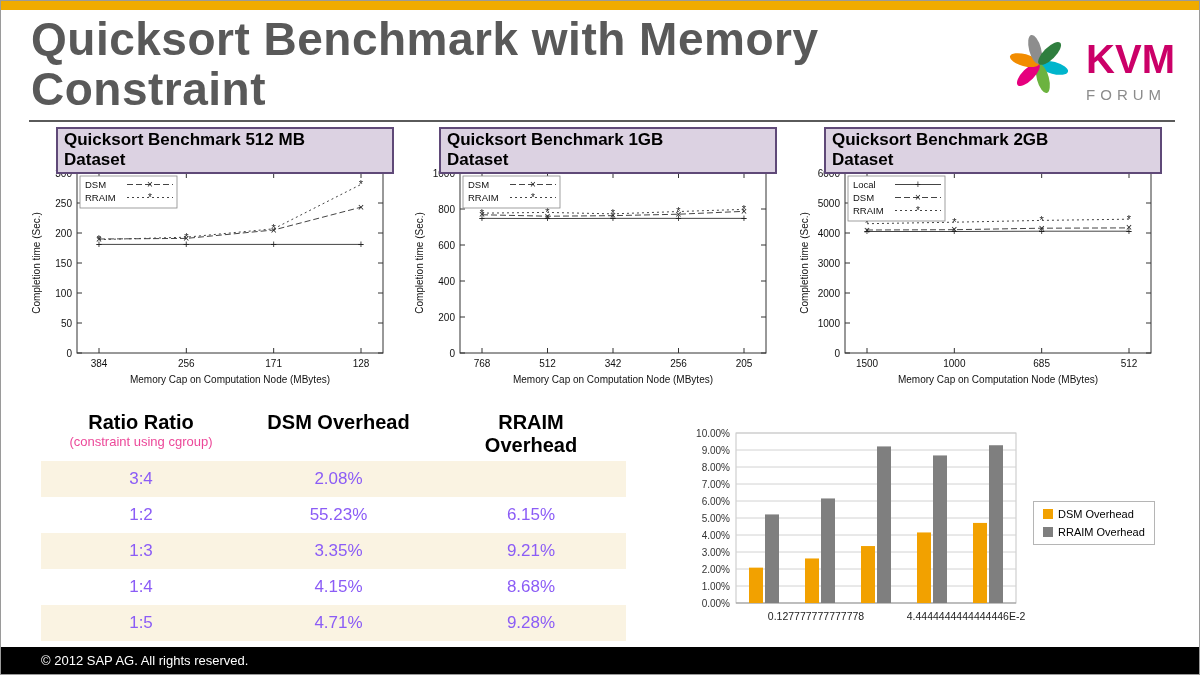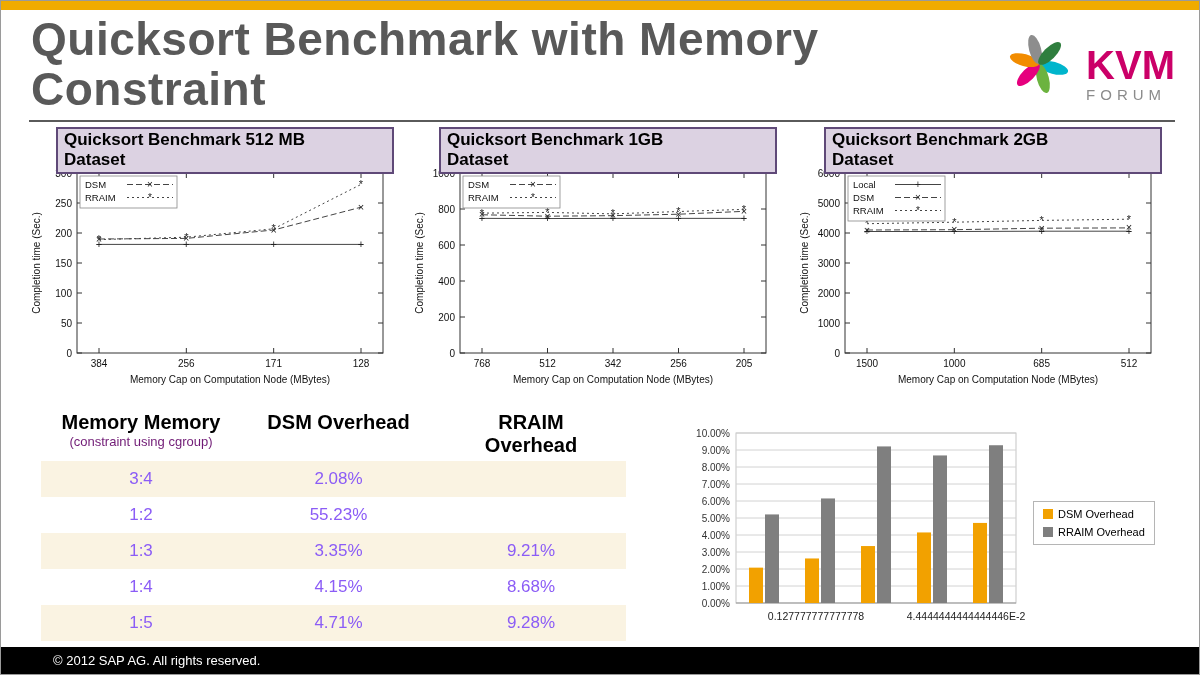--- a/index.html
+++ b/index.html
@@ -4,39 +4,39 @@
 <style>
   *{margin:0;padding:0;box-sizing:border-box}
   html,body{background:#e9e9e9;font-family:"Liberation Sans",sans-serif}
   .slide{position:relative;width:1200px;height:675px;background:#fff;border:1px solid #9a9a9a;overflow:hidden}
   .topbar{position:absolute;top:0;left:0;right:0;height:9px;background:#f0ab00}
   .page-title{position:absolute;top:14px;left:30px;width:960px;font-size:46px;font-weight:bold;color:#595959;line-height:1.08;letter-spacing:.5px}
   .divider{position:absolute;top:119px;left:28px;right:24px;height:2px;background:#5a5a5a}
   .logo{position:absolute;top:22px;right:24px;display:flex;align-items:flex-end;gap:4px}
   .logo-text{display:flex;flex-direction:column}
   .logo-kvm{font-size:40px;font-weight:bold;color:#cb0068;line-height:1}
-  .logo-forum{font-size:15px;color:#8b8b8b;letter-spacing:5px;margin-top:1px}
+  .logo-forum{font-size:15px;color:#8b8b8b;letter-spacing:5px;margin-top:7px}
   .chart{position:absolute;top:126px;width:365px;height:282px}
   #ch0{left:30px}#ch1{left:413px}#ch2{left:798px}
   .chart-header{position:absolute;top:0;left:25px;right:2px;background:#dcd2e2;border:2px solid #5f4978;padding:1px 6px;z-index:2;min-height:42px}
   .chart-header span{display:inline-block;max-width:272px;font-size:17px;font-weight:bold;color:#000;line-height:1.2}
   .chart svg{position:absolute;top:28px;left:0}
   svg text{font-family:"Liberation Sans",sans-serif}
   .table{position:absolute;left:40px;top:408px;width:585px}
   .t-head{display:grid;grid-template-columns:200px 195px 190px;min-height:52px;align-items:start}
   .th{text-align:center;font-weight:bold;font-size:20px;color:#000;padding-top:2px}
-  .th-sub{font-size:13px;font-weight:normal;color:#701a75}
+  .th-sub{font-size:13px;font-weight:normal;color:#ec4899}
   .th-narrow{max-width:110px;margin:0 auto}
   .t-row{display:grid;grid-template-columns:200px 195px 190px;height:36px;line-height:36px;font-size:17px;text-align:center;color:#8b5cf6}
   .t-row.alt{background:#faf3e2}
   .barchart{position:absolute;left:660px;top:424px;width:510px;height:212px}
   .bar-legend{position:absolute;left:372px;top:76px;border:1px solid #b5b5b5;background:#fff;padding:6px 9px;font-size:11px;color:#000;display:flex;flex-direction:column;gap:6px}
   .bl-entry{display:flex;align-items:center;gap:5px;white-space:nowrap}
   .swatch{width:10px;height:10px;display:inline-block}
-  .footer{position:absolute;left:0;right:0;bottom:0;height:27px;background:#000;color:#fff;font-size:13px;display:flex;align-items:center;padding-left:52px}
+  .footer{position:absolute;left:0;right:0;bottom:0;height:27px;background:#000;color:#fff;font-size:13px;display:flex;align-items:center;padding-left:40px}
 </style>
 </head>
 <body>
 
 <div class="slide">
 
   <div class="topbar"></div>
 
   <div class="page-title">Quicksort Benchmark with Memory Constraint</div>
 
@@ -253,37 +253,38 @@
         <text x="119" y="46" text-anchor="middle" font-size="10" fill="#222">×</text>
         <text x="54" y="59" font-size="9.5" fill="#111">RRAIM</text>
         <line x1="96" y1="55.5" x2="142" y2="55.5" stroke="#444" stroke-dasharray="2,3"></line>
         <text x="119" y="59" text-anchor="middle" font-size="10" fill="#222">*</text>
       </svg>
   </div>
 
   <div class="table">
     <div class="t-head">
       <div class="th">
-        <div class="th-main">Memory Memory</div>
+        <div class="th-main">Ratio Ratio</div>
         <div class="th-sub">(constraint using cgroup)</div>
       </div>
       <div class="th">
         <div class="th-main">DSM Overhead</div>
       </div>
       <div class="th">
         <div class="th-main th-narrow">RRAIM Overhead</div>
       </div>
     </div>
     <div class="t-row alt">
       <div>3:4</div>
       <div>2.08%</div>
     </div>
     <div class="t-row">
       <div>1:2</div>
       <div>55.23%</div>
+      <div>6.15%</div>
     </div>
     <div class="t-row alt">
       <div>1:3</div>
       <div>3.35%</div>
       <div>9.21%</div>
     </div>
     <div class="t-row">
       <div>1:4</div>
       <div>4.15%</div>
       <div>8.68%</div>

